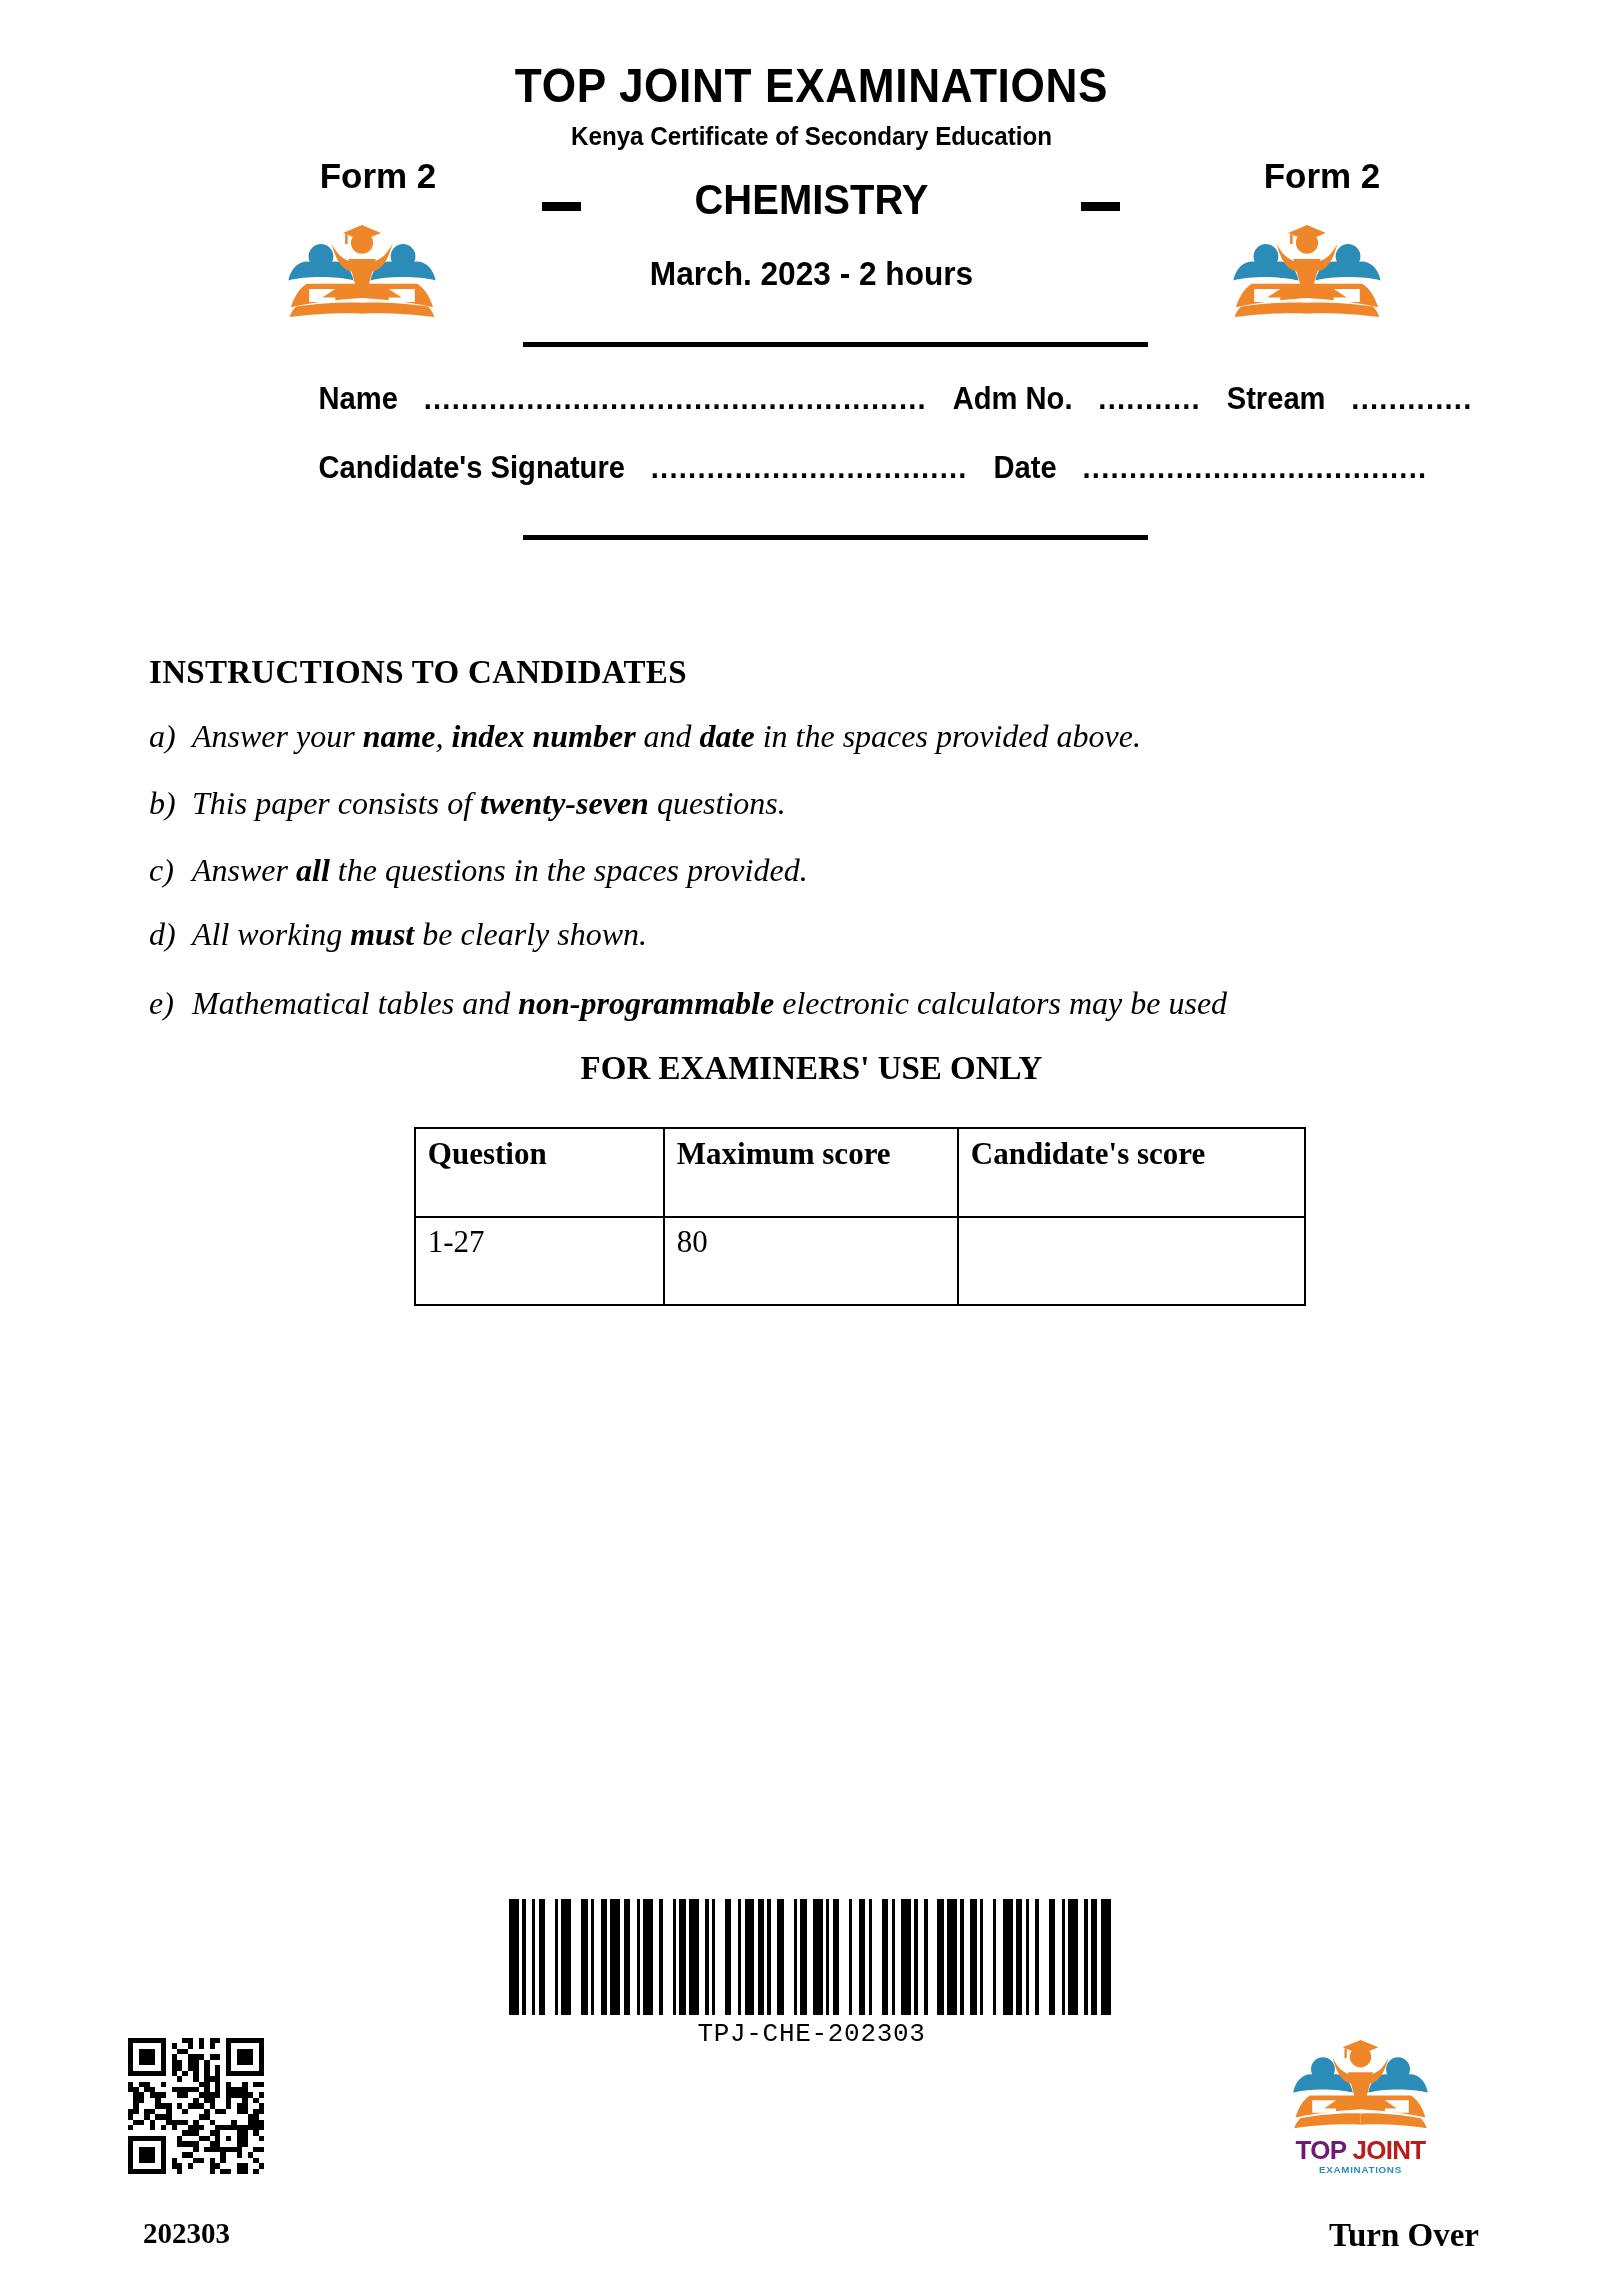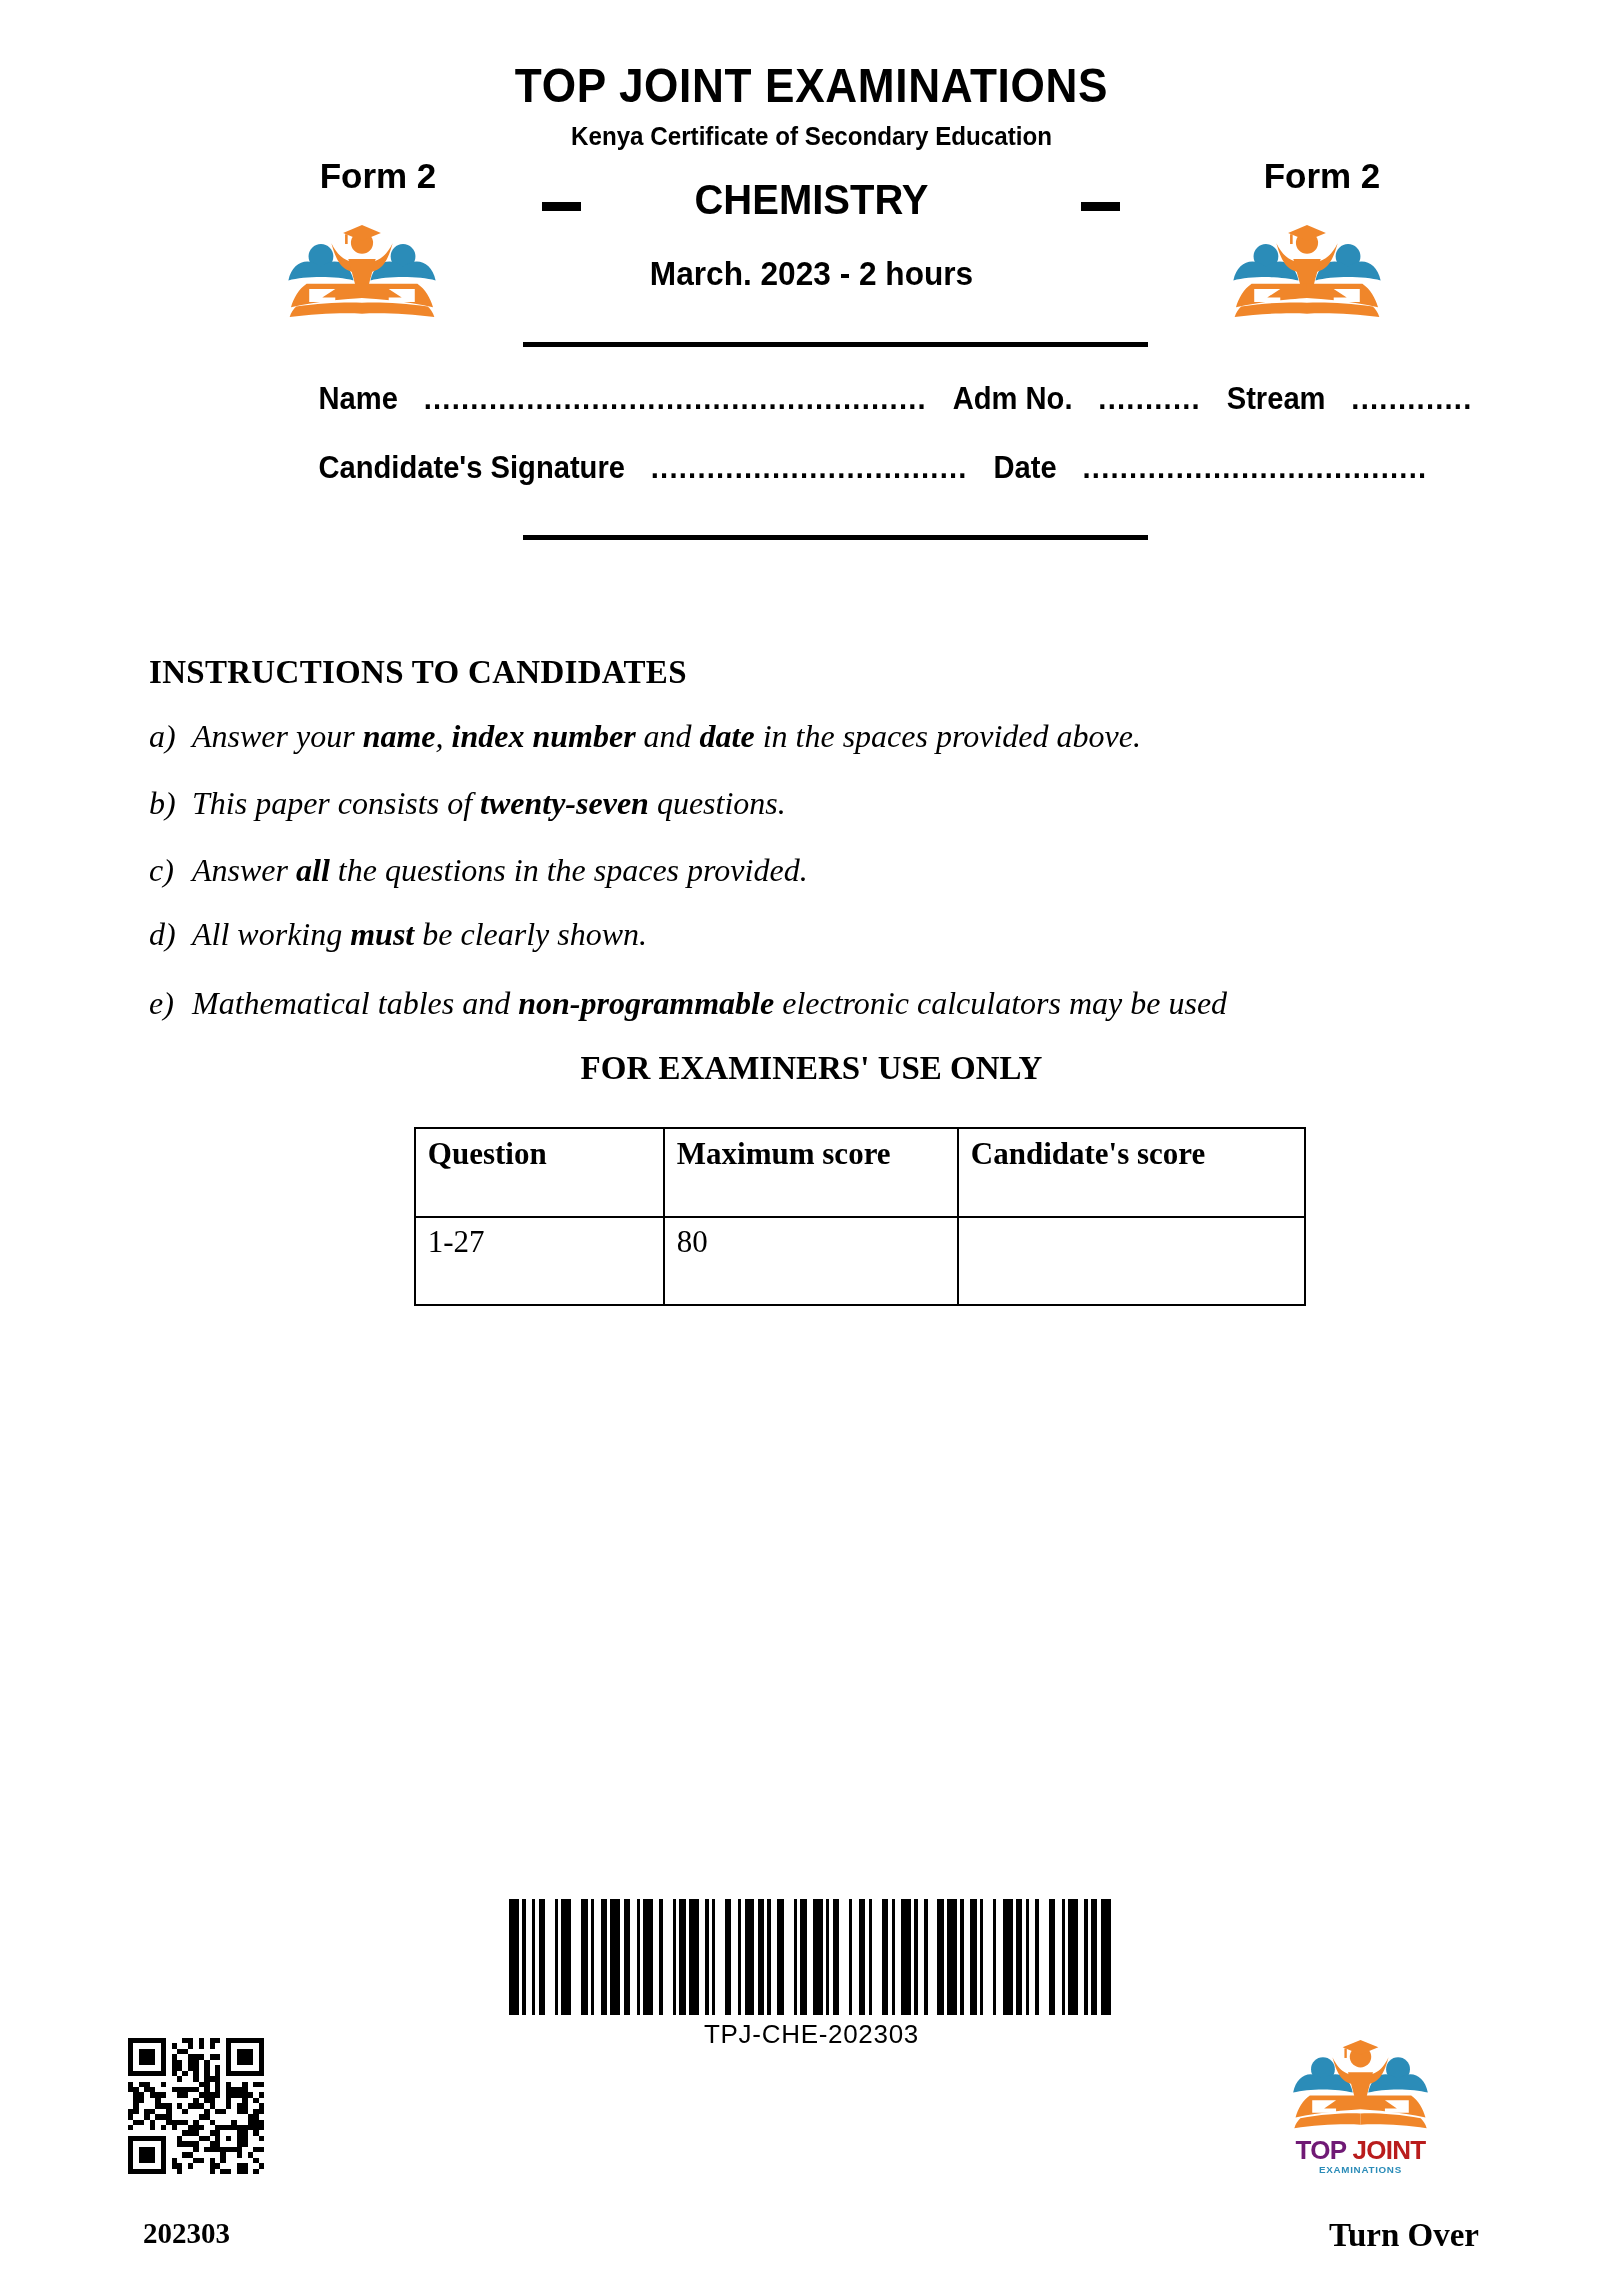--- a/index.html
+++ b/index.html
@@ -230,21 +230,21 @@
     vertical-align: top;
     background: #000;
   }
   .barcode-bars i.w1 { width: 3.3px; }
   .barcode-bars i.w2 { width: 6.5px; }
   .barcode-bars i.w3 { width: 9.8px; }
   .barcode-bars i.s1 { width: 3.3px;  background: #fff; }
   .barcode-bars i.s2 { width: 6.5px; background: #fff; }
   .barcode-bars i.s3 { width: 9.8px; background: #fff; }
   .barcode-text {
-    font-family: Liberation Sans, sans-serif;
+    font-family: Liberation Mono, monospace;
     font-size: 26px;
     letter-spacing: 0.7px;
     margin-top: 3.9px;
   }
 
   
   .qr {
     position: absolute;
     top: 2038px;
     left: 128px;

